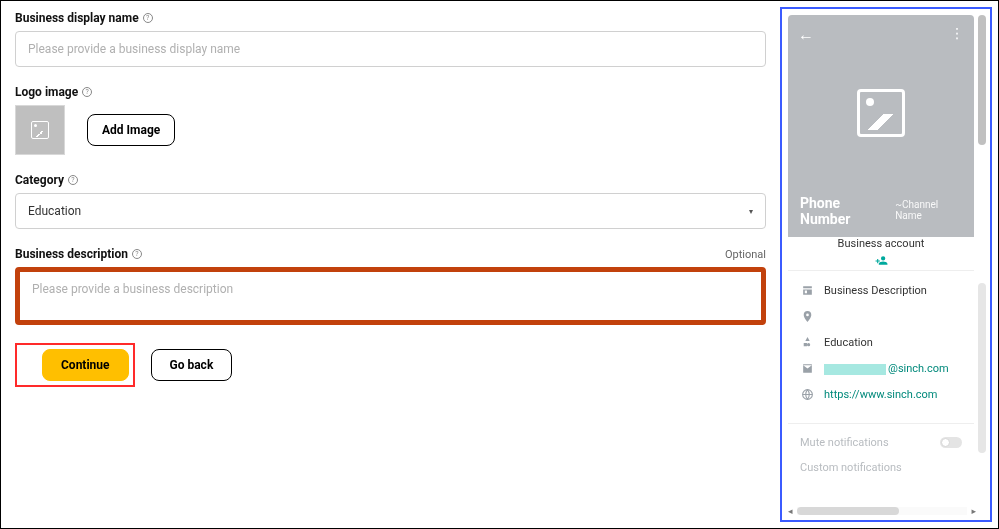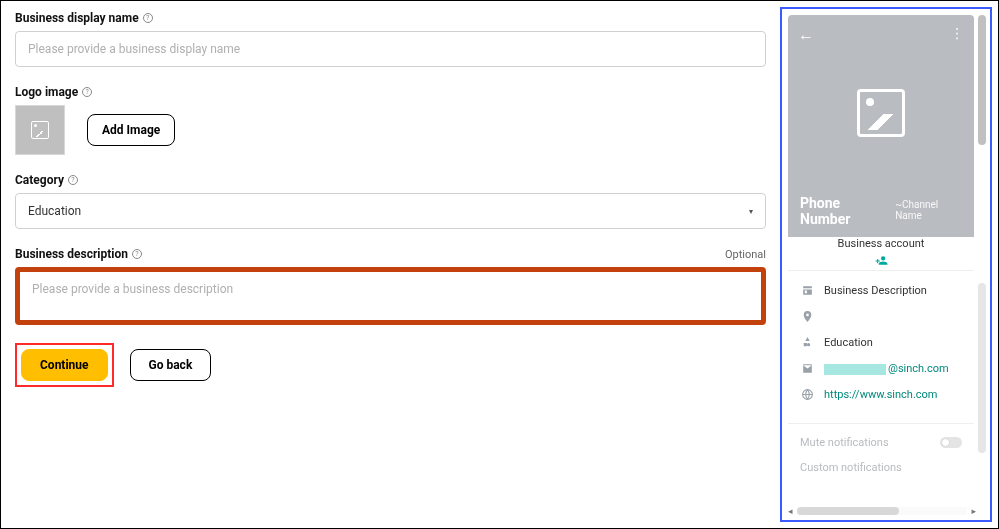--- a/index.html
+++ b/index.html
@@ -23,21 +23,21 @@
   .field-block { margin-bottom: 18px; }
 
   .logo-row { display: flex; align-items: center; gap: 22px; }
   .logo-thumb { width: 50px; height: 50px; background: #bfbfbf; border: 1px solid #d8d8d8; display: flex; align-items: center; justify-content: center; }
   .logo-thumb-inner { width: 18px; height: 18px; border: 1.5px solid #fff; border-radius: 2px; position: relative; }
   .logo-thumb-inner::before { content: ""; position: absolute; left: 2px; top: 2px; width: 3px; height: 3px; border-radius: 50%; background: #fff; }
   .logo-thumb-inner::after { content: ""; position: absolute; left: 1px; right: 1px; bottom: 1px; height: 6px; background: linear-gradient(135deg, transparent 45%, #fff 45% 55%, transparent 55%); }
 
   .btn { border-radius: 8px; padding: 8px 18px; font-size: 12px; font-weight: 700; cursor: pointer; border: 1px solid #000; background: #fff; }
   .btn.add-image { padding: 8px 14px; }
-  .btn.primary { background: #ffbf00; border-color: #ffbf00; color: #000; }
+  .btn.primary { background: #ffbf00; border-color: #ffbf00; color: #000; margin-left: 21px; }
   .btn-row { display: flex; gap: 16px; align-items: center; }
   .highlight-red { border: 2px solid #ff2a2a; padding: 4px; display: inline-block; }
 
   
   .preview-frame { border: 2px solid #3b5bff; height: 100%; padding: 4px; position: relative; }
   .preview-scroll { position: absolute; top: 6px; right: 4px; bottom: 20px; width: 8px; }
   .preview-scroll-track { position: absolute; inset: 0; background: transparent; }
   .preview-scroll-thumb1 { position: absolute; top: 0; width: 8px; height: 130px; background: #c0c0c0; border-radius: 4px; }
   .preview-scroll-thumb2 { position: absolute; top: 268px; width: 8px; height: 170px; background: #e6e6e6; border-radius: 4px; }
   .preview-hscroll { position: absolute; left: 6px; right: 14px; bottom: 4px; height: 10px; display: flex; align-items: center; justify-content: space-between; }

